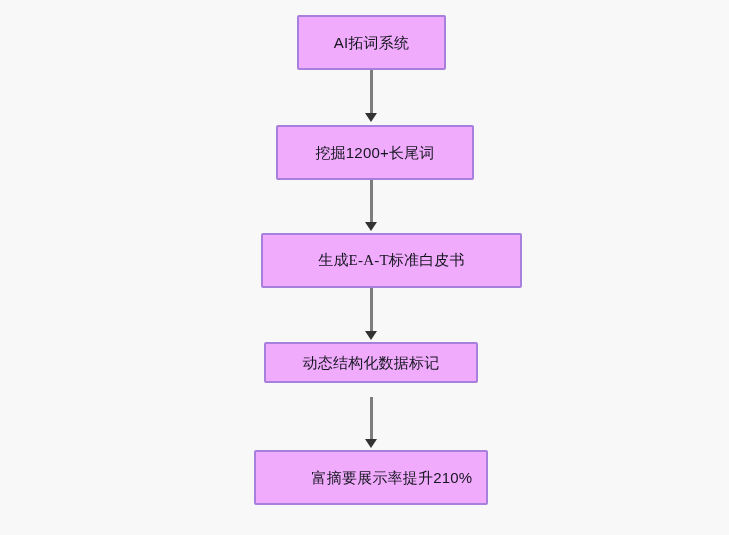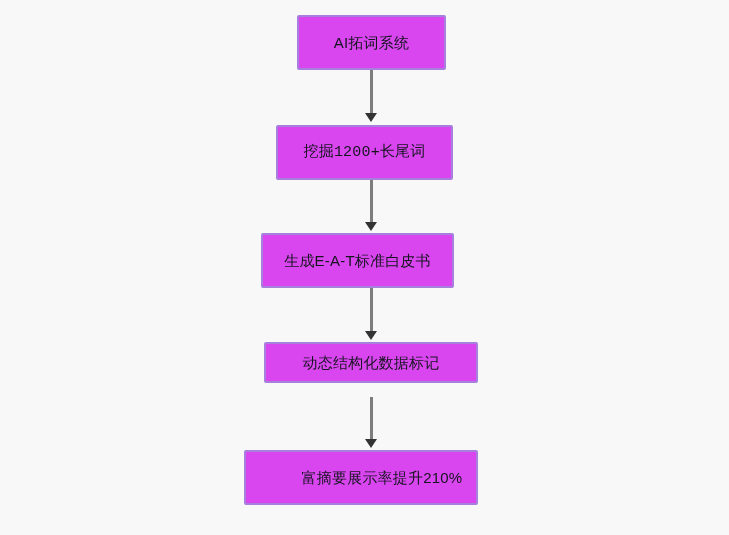--- a/index.html
+++ b/index.html
@@ -14,21 +14,21 @@
     overflow: hidden;
   }
   #flow-canvas {
     position: relative;
     width: 729px;
     height: 535px;
   }
   .node {
     position: absolute;
     box-sizing: border-box;
-    background: #d946ef;
+    background: #f0abfc;
     border: 2px solid #a77fdd;
     border-radius: 2px;
     display: flex;
     align-items: center;
     justify-content: center;
     color: #15151f;
     font-size: 15px;
     line-height: 1;
     letter-spacing: 0.2px;
     white-space: nowrap;
@@ -64,29 +64,29 @@
   <div class="connector" style="left:370px; top:288px; height:45px;"></div>
   <div class="arrowhead" style="left:365px; top:331px;"></div>
 
   <div class="connector" style="left:370px; top:397px; height:44px;"></div>
   <div class="arrowhead" style="left:365px; top:439px;"></div>
 
   <div class="node" style="left:297px; top:15px; width:149px; height:55px;">
     <span class="node-label">AI拓词系统</span>
   </div>
 
-  <div class="node" style="left:276px; top:125px; width:177px; height:55px;font-family:Liberation Mono, monospace;">
+  <div class="node" style="left:276px; top:125px; width:198px; height:55px;">
     <span class="node-label">挖掘1200+长尾词</span>
   </div>
 
-  <div class="node" style="left:261px; top:233px; width:193px; height:55px;">
+  <div class="node" style="left:261px; top:233px; width:261px; height:55px;font-family:Liberation Serif, serif;">
     <span class="node-label">生成E-A-T标准白皮书</span>
   </div>
 
   <div class="node" style="left:264px; top:342px; width:214px; height:41px;">
     <span class="node-label">动态结构化数据标记</span>
   </div>
 
-  <div class="node" style="left:244px; top:450px; width:234px; height:55px;padding-left:42px;">
+  <div class="node" style="left:254px; top:450px; width:234px; height:55px;padding-left:42px;">
     <span class="node-label">富摘要展示率提升210%</span>
   </div>
 
 </div>
 
 </body></html>

